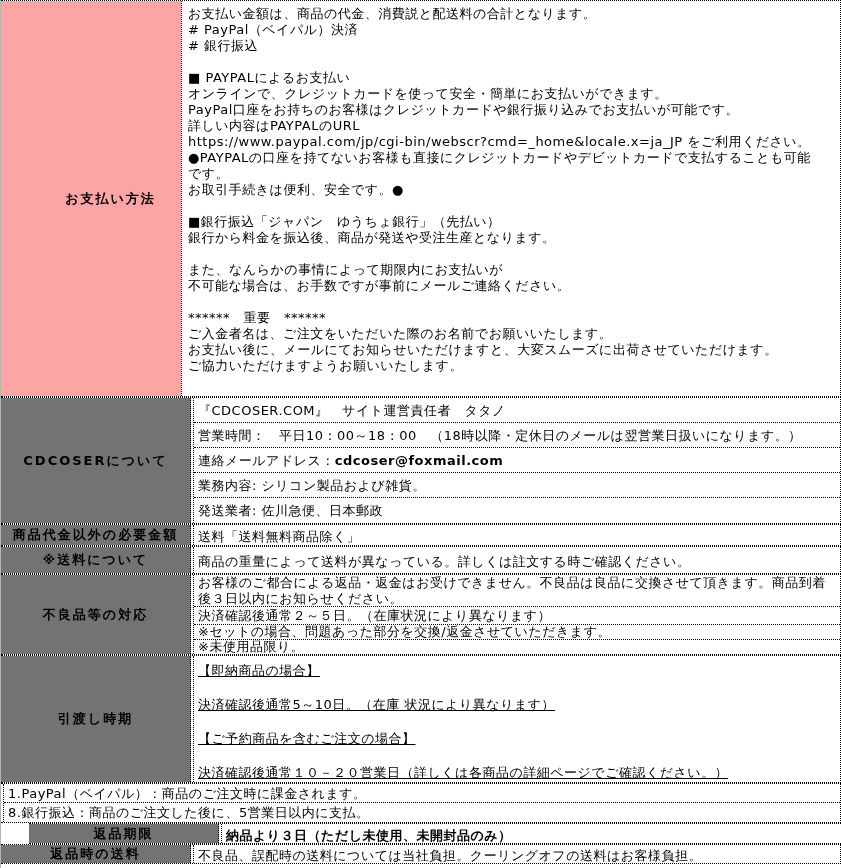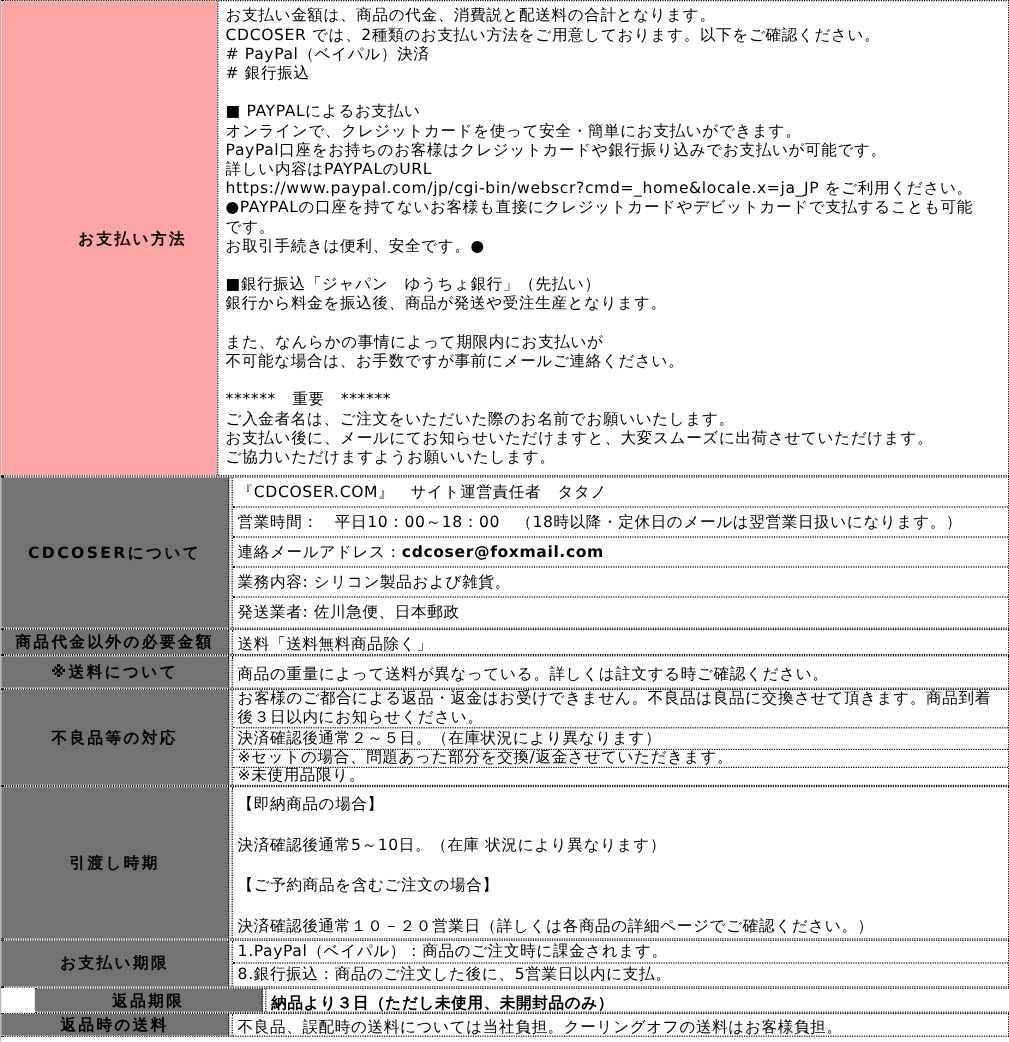--- a/index.html
+++ b/index.html
@@ -25,37 +25,36 @@
   
   .sec-paypal{height:397px;}
   .sec-paypal .content{padding:5px 0 0 6px;}
   .sec-about .subrow{height:25px;padding-top:5px;}
   .sec-extrafee{height:22px;}  .sec-extrafee .content{padding:3px 0 0 4px;white-space:nowrap;}
   .sec-shipnote{height:28px;}  .sec-shipnote .content{padding:6px 0 0 4px;white-space:nowrap;}
   .sec-defect .subrow-a{height:32px;padding:0 2px 0 4px;white-space:normal;line-height:16px;}
   .sec-defect .subrow-b{height:18px;padding:1px 2px 0 4px;}
   .sec-defect .subrow-c{height:14px;padding:0 2px 0 4px;line-height:13px;}
   .sec-defect .subrow-d{height:15px;padding:0 2px 0 4px;line-height:14px;}
-  .sec-delivery{height:128px;} .sec-delivery .content{padding:6px 0 0 4px;}
+  .sec-delivery{height:128px;} .sec-delivery .content{padding:6px 0 0 4px;text-decoration:underline;}
   .sec-delivery .line{min-height:17px;line-height:17px;}
   .sec-deadline .subrow{height:19px;padding:2px 2px 0 4px;}
   .sec-retdead{height:21px;margin-left:28px;}   .sec-retdead .content{padding:3px 0 0 4px;white-space:nowrap;font-weight:bold;}
   .sec-retship{height:20px;}   .sec-retship .content{padding:2px 0 0 4px;white-space:nowrap;}
   .bold{font-weight:bold;}
 </style>
 </head>
 <body>
 
 <div class="page">
 
   <section class="sec sec-paypal">
     <div class="hcell">お支払い方法</div>
     <div class="content">
       <div class="line">お支払い金額は、商品の代金、消費説と配送料の合計となります。</div>
-      <div class="line">CDCOSER では、2種類のお支払い方法をご用意しております。以下をご確認ください。</div>
       <div class="line"># PayPal（ベイパル）決済</div>
       <div class="line"># 銀行振込</div>
       <div class="line"></div>
       <div class="line">■ PAYPALによるお支払い</div>
       <div class="line">オンラインで、クレジットカードを使って安全・簡単にお支払いができます。</div>
       <div class="line">PayPal口座をお持ちのお客様はクレジットカードや銀行振り込みでお支払いが可能です。</div>
       <div class="line">詳しい内容はPAYPALのURL</div>
       <div class="line">https://www.paypal.com/jp/cgi-bin/webscr?cmd=_home&amp;locale.x=ja_JP をご利用ください。</div>
       <div class="line">●PAYPALの口座を持てないお客様も直接にクレジットカードやデビットカードで支払することも可能</div>
       <div class="line">です。</div>
@@ -112,21 +111,20 @@
       <div class="line"></div>
       <div class="line">決済確認後通常5～10日。（在庫 状況により異なります）</div>
       <div class="line"></div>
       <div class="line">【ご予約商品を含むご注文の場合】</div>
       <div class="line"></div>
       <div class="line">決済確認後通常１０－２０営業日（詳しくは各商品の詳細ページでご確認ください。）</div>
     </div>
   </section>
 
   <section class="sec sec-deadline">
-    <div class="hcell">お支払い期限</div>
     <div class="content">
       <div class="subrow">1.PayPal（ベイパル）：商品のご注文時に課金されます。</div>
       <div class="subrow">8.銀行振込：商品のご注文した後に、5営業日以内に支払。</div>
     </div>
   </section>
 
   <section class="sec sec-retdead">
     <div class="hcell">返品期限</div>
     <div class="content">納品より３日（ただし未使用、未開封品のみ）</div>
   </section>

